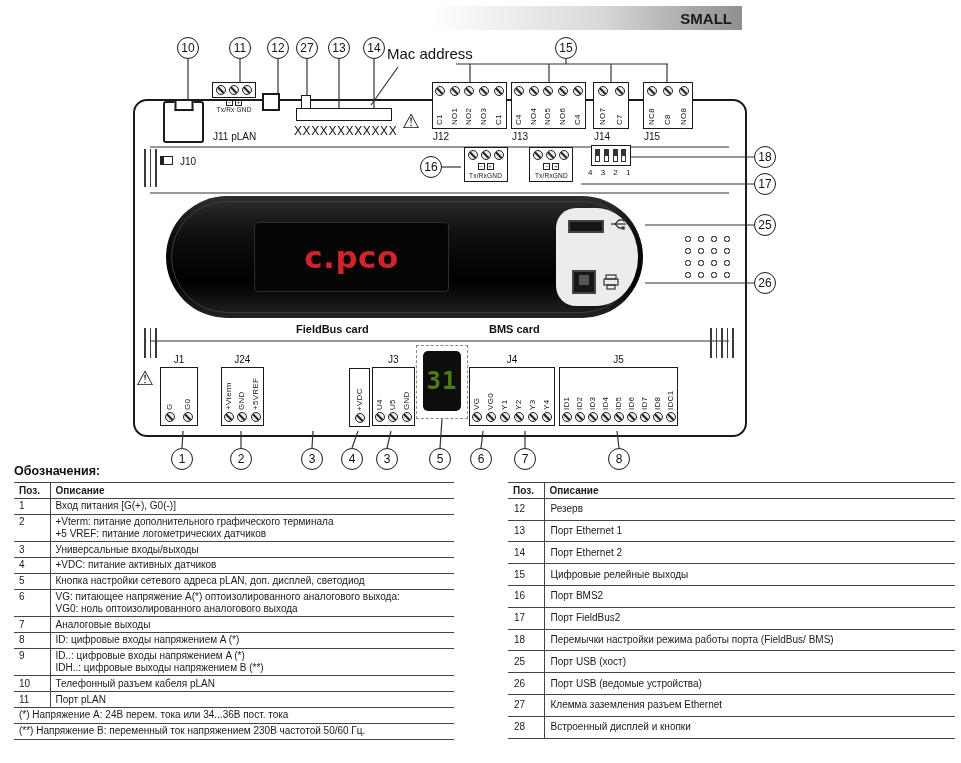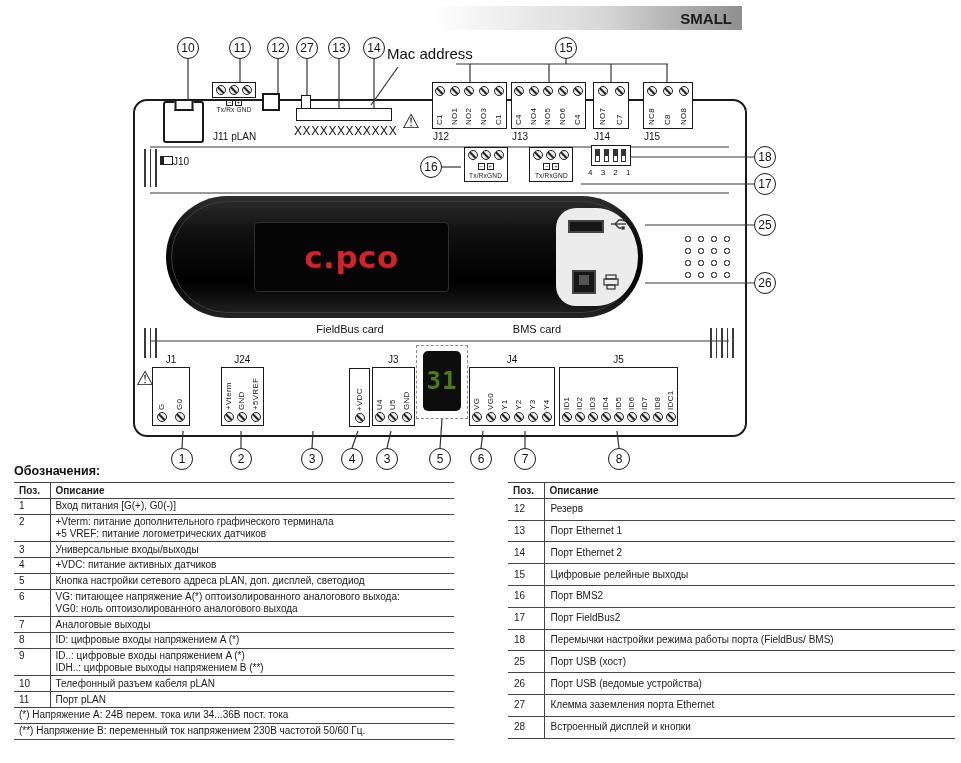--- a/index.html
+++ b/index.html
@@ -73,24 +73,24 @@
 .rj11{position:absolute;left:163px;top:101px;width:41px;height:42px;border:2px solid #1a1a1a;border-radius:3px;background:#fff;z-index:3}
 .rj11 .clip{position:absolute;left:50%;transform:translateX(-50%);top:-2px;width:19px;height:10px;border:2px solid #1a1a1a;border-top:none;background:#fff}
 .ethstub{position:absolute;left:262px;top:93px;width:18px;height:18px;border:2px solid #1a1a1a;background:#fff;z-index:3}
 .ethclamp{position:absolute;left:301px;top:95px;width:10px;height:14px;border:1.5px solid #1a1a1a;background:#fff;z-index:3}
 .ethflat{position:absolute;left:296px;top:108px;width:96px;height:13px;border:1.5px solid #1a1a1a;background:#fff;z-index:3}
 .macval{position:absolute;left:294px;top:124px;width:100px;text-align:right;font-size:12px;letter-spacing:.6px;z-index:3}
 .maclabel{position:absolute;left:387px;top:45px;font-size:15px;z-index:3}
 .warn{position:absolute;font-size:20px;line-height:1;color:#111;z-index:3}
 .warn::before{content:"\26A0"}
 .fins{position:absolute;z-index:3;background:repeating-linear-gradient(90deg,#3a3a3a 0 1.6px,transparent 1.6px 5.6px)}
-.j10{position:absolute;left:160px;top:156px;display:flex;align-items:flex-start;gap:0;z-index:3}
+.j10{position:absolute;left:160px;top:156px;display:flex;align-items:flex-start;gap:7px;z-index:3}
 .j10icon{width:13px;height:9px;border:1.3px solid #222;border-left:4px solid #222;display:inline-block}
 .j10 span.txt{font-size:10px}
-.cardlabel{position:absolute;font-weight:normal;font-size:11px;text-align:center;z-index:3}
+.cardlabel{position:absolute;font-weight:bold;font-size:11px;z-index:3}
 .seg7wrap{position:absolute;left:416px;top:345px;width:52px;height:74px;border:1.2px dashed #888;z-index:3}
 .seg7{position:absolute;left:423px;top:351px;width:38px;height:60px;background:#0d0d0d;border-radius:5px;display:flex;align-items:center;justify-content:center;z-index:4}
 .seg7 span{color:#4d7c0f;font-family:"DejaVu Sans Mono",monospace;font-size:24px;font-weight:bold;letter-spacing:1px}
 
 
 .legend-title{position:absolute;left:14px;top:464px;font-size:12.5px;font-weight:bold}
 .ltable{position:absolute;border-collapse:collapse;font-size:10px;color:#1a1a1a;table-layout:fixed}
 .ltable.left{left:14px;top:482px;width:440px}
 .ltable.right{left:508px;top:482px;width:447px}
 .ltable th,.ltable td{border-bottom:1px solid #444;padding:1.5px 5px;vertical-align:top;text-align:left;line-height:1.18}
@@ -333,21 +333,21 @@
   </svg>
   <div class="dots"></div>
 
   <div class="cardlabel" style="left:296px;top:323px;width:108px">FieldBus card</div>
   <div class="cardlabel" style="left:489px;top:323px;width:96px">BMS card</div>
   <div class="fins" style="left:144px;top:328px;width:14px;height:30px"></div>
   <div class="fins" style="left:710px;top:328px;width:26px;height:30px"></div>
 
   <div class="warn" style="left:136px;top:368px"></div>
 
-  <div class="tblock bottom" style="left:152px;top:355px;--pinw:18px">
+  <div class="tblock bottom" style="left:160px;top:355px;--pinw:18px">
     <div class="bname">J1</div>
     <div class="pins">
 
     <div class="pin">
           <span class="vlabel">G</span>
           <span class="screw"></span>
         </div>
         <div class="pin">
           <span class="vlabel">G0</span>
           <span class="screw"></span>
@@ -635,21 +635,21 @@
           <td class="desc">Порт USB (хост)</td>
         </tr>
 
         <tr>
           <td class="pos">26</td>
           <td class="desc">Порт USB (ведомые устройства)</td>
         </tr>
 
         <tr>
           <td class="pos">27</td>
-          <td class="desc">Клемма заземления порта Ethernet</td>
+          <td class="desc">Клемма заземления разъем Ethernet</td>
         </tr>
 
         <tr>
           <td class="pos">28</td>
           <td class="desc">Встроенный дисплей и кнопки</td>
         </tr>
       </tbody>
   </table>
 
 </div>

